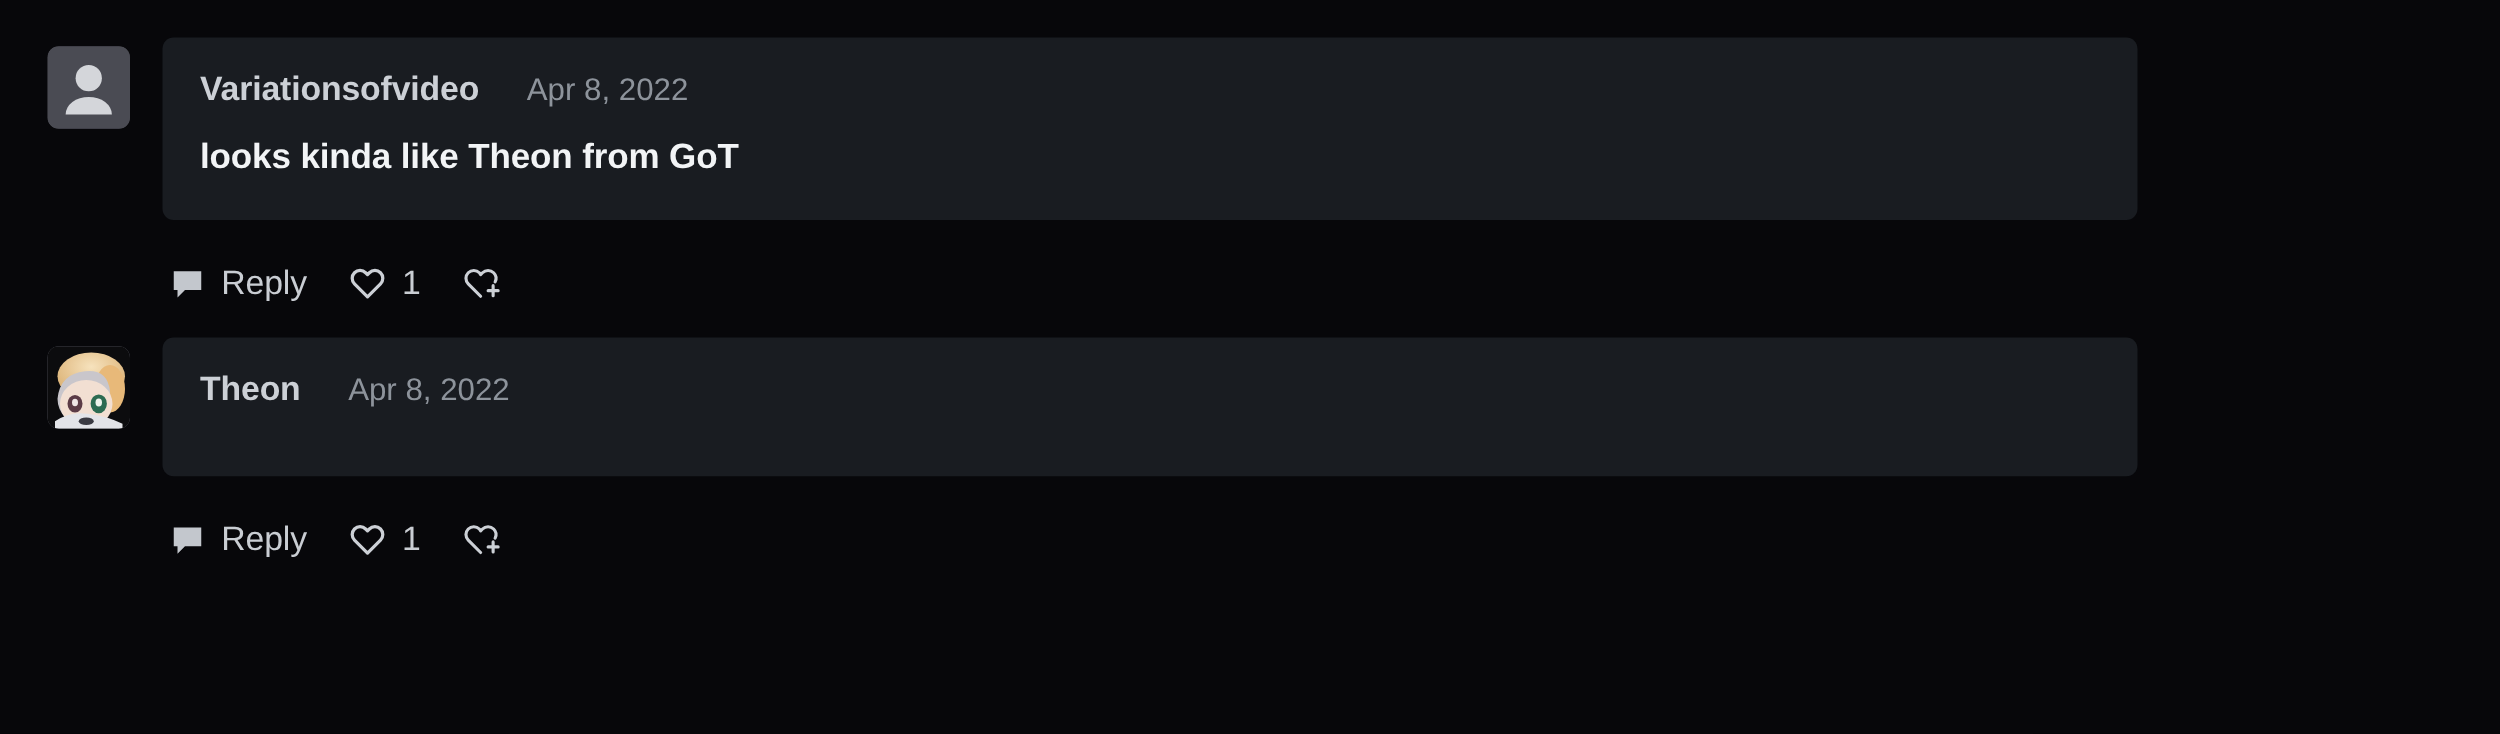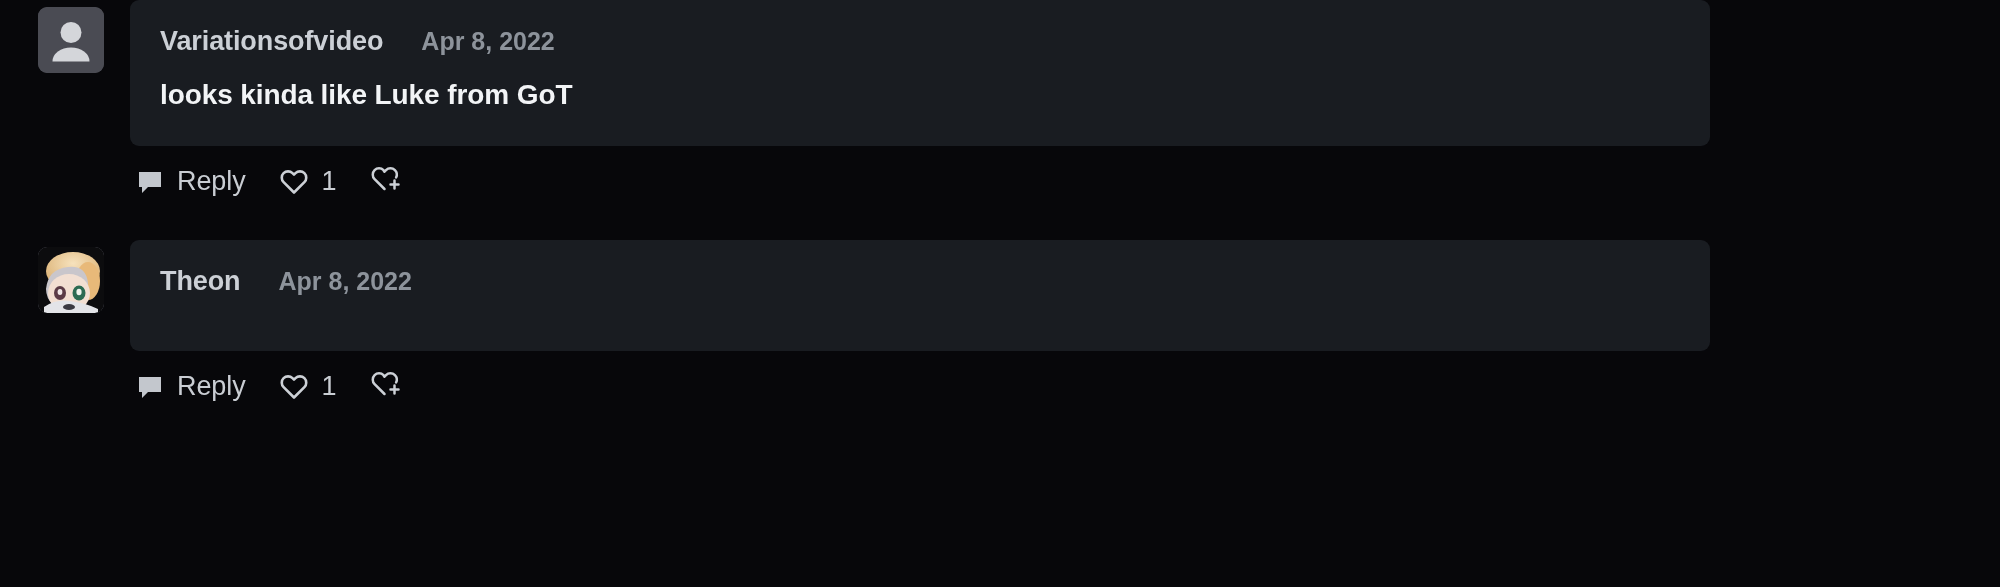--- a/index.html
+++ b/index.html
@@ -12,20 +12,21 @@
     height: 587px;
     overflow: hidden;
     font-family: "Liberation Sans", sans-serif;
     -webkit-font-smoothing: antialiased;
   }
 
   .comment-thread {
     width: 1760px;
     height: 587px;
     background: #07070a;
+    padding-top: 30px;
     box-sizing: border-box;
   }
 
   .comment {
     display: flex;
     align-items: flex-start;
     padding-left: 38px;
     padding-right: 50px;
   }
 
@@ -68,36 +69,36 @@
 
   .author {
     font-size: 27px;
     font-weight: bold;
     color: #ccd0d6;
     letter-spacing: -0.1px;
   }
 
   .timestamp {
     font-size: 25px;
-    font-weight: bold;
+    font-weight: normal;
     color: #8d939b;
     margin-left: 38px;
   }
 
   .comment-text {
     font-size: 28px;
     font-weight: 600;
     color: #f2f4f6;
     line-height: 1.25;
     letter-spacing: -0.1px;
   }
 
   .actions {
     display: flex;
-    align-items: flex-start;
+    align-items: flex-end;
     padding: 20px 0 0 7px;
     height: 46px;
   }
 
   .action {
     display: flex;
     align-items: center;
     margin-right: 34px;
     cursor: pointer;
   }
@@ -139,21 +140,21 @@
         </svg>
       </div>
     </div>
 
     <div class="comment-main">
       <div class="comment-body">
         <div class="comment-head">
           <span class="author">Variationsofvideo</span>
           <span class="timestamp">Apr 8, 2022</span>
         </div>
-        <div class="comment-text">looks kinda like Luke from GoT</div>
+        <div class="comment-text">looks kinda like Theon from GoT</div>
       </div>
 
       <div class="actions">
 
         <div class="action">
           <span class="action-icon">
             <svg width="26" height="26" viewBox="0 0 26 26">
               <path d="M2 3 h22 v15 h-13 l-6 6 v-6 h-3 z" fill="#c3c7cd"></path>
             </svg>
           </span>

